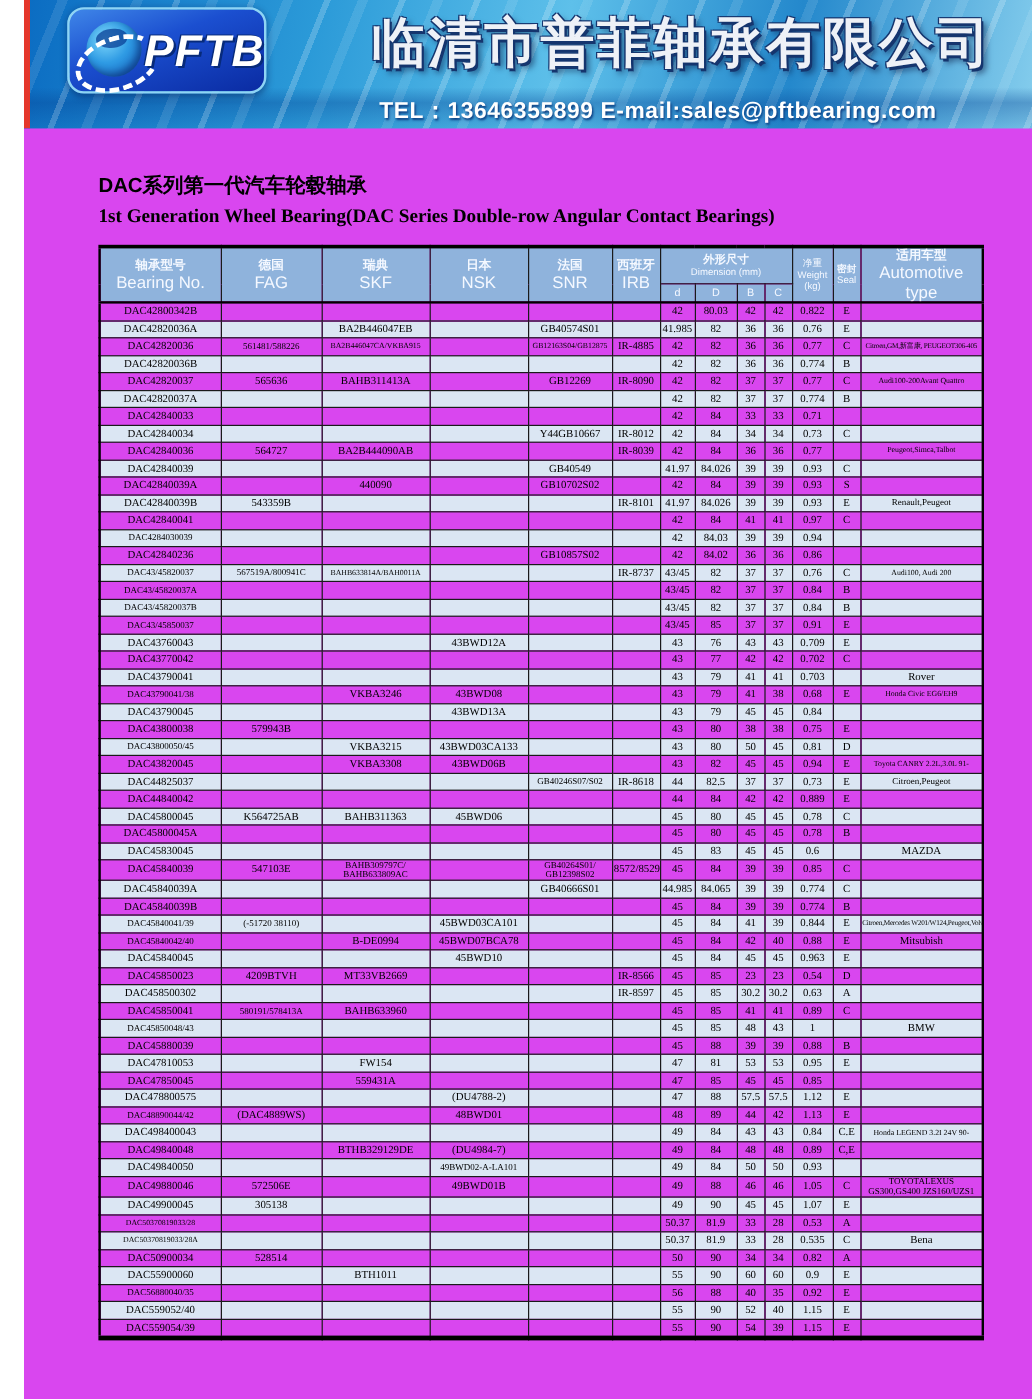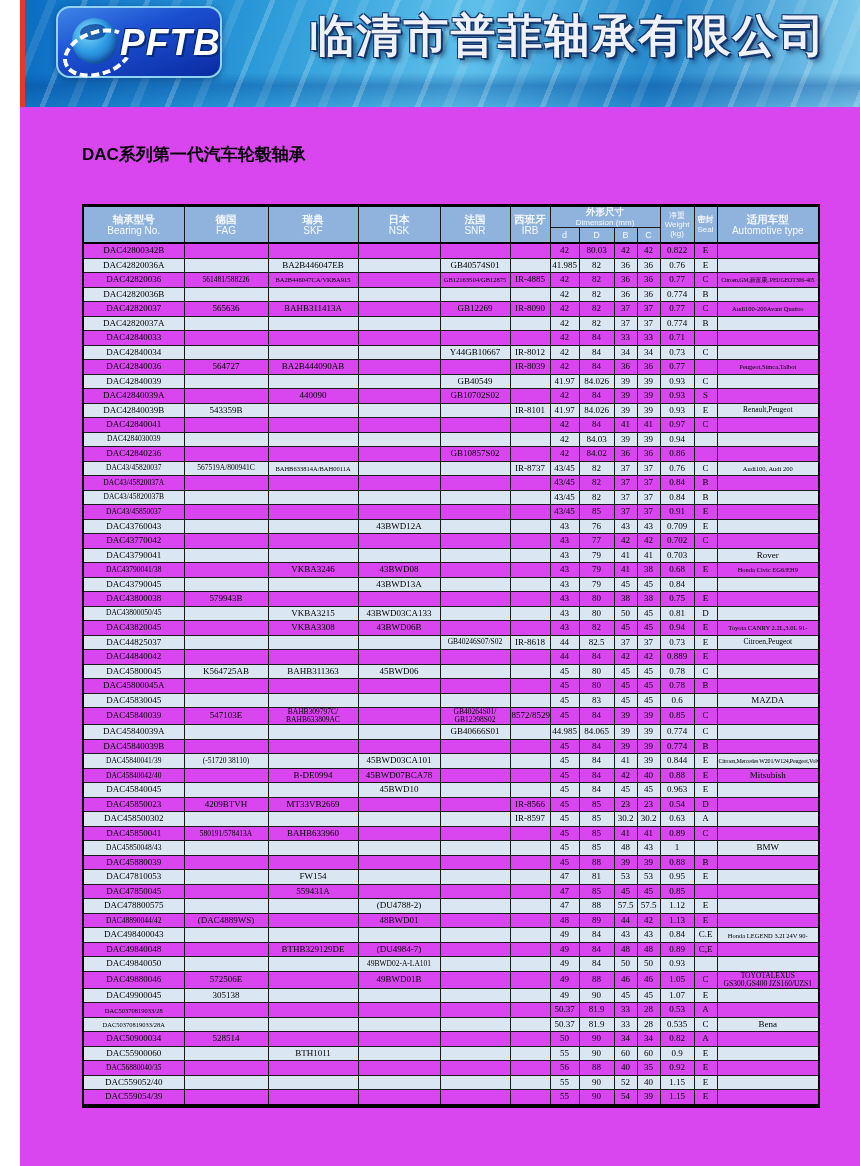--- a/index.html
+++ b/index.html
@@ -44,21 +44,21 @@
   
   .tblwrap{position:absolute;left:62px;top:204px;width:836px;}
   table.tbl{border-collapse:collapse;table-layout:fixed;width:736px;
     border:2px solid #000;border-top:3px solid #000;border-bottom:4px solid #000;}
   .tbl th,.tbl td{border:1px solid #1a1a1a;padding:0 1px;overflow:hidden;}
   .tbl thead th{background:#8fb3dc;color:#f4f8ff;font-weight:normal;
     font-family:"Liberation Sans",sans-serif;line-height:1.15;}
   .tbl thead tr.h1 th{border-bottom-width:1px;}
   .tbl thead{border-bottom:2px solid #000;}
   .hzh{font-size:10.5px;font-weight:bold;display:block;}
-  .hen{font-size:10px;display:block;}
+  .hen{font-size:14px;display:block;}
   .hsm{font-size:8px;display:block;}
   .tbl thead th.dimsub{font-size:9px;height:14px;}
   .tbl td{height:13.5px;font-size:9px;text-align:center;white-space:nowrap;color:#000;line-height:1.08;}
   .tbl tr.alt td{background:#dbe6f3;}
   td.f75{font-size:7.5px;}
   td.f65{font-size:6.5px;}
   td.f58{font-size:6px;letter-spacing:-0.2px;}
   td.wr{white-space:normal;word-break:break-word;}
 </style>
 </head>
@@ -69,23 +69,25 @@
   <div class="banner">
     <div class="edge left"></div>
     <div class="edge right"></div>
     <div class="logo">
       <div class="globe"></div>
       <div class="globe-land"></div>
       <div class="globe-ring"></div>
       <span class="logo-text">PFTB</span>
     </div>
     <div class="company">临清市普菲轴承有限公司</div>
+    <div class="contact">TEL：13646355899  E-mail:sales@pftbearing.com</div>
   </div>
 
   <div class="title-zh">DAC系列第一代汽车轮毂轴承</div>
+  <div class="title-en">1st Generation Wheel Bearing(DAC Series Double-row Angular Contact Bearings)</div>
 
   <div class="tblwrap">
     <table class="tbl">
       <colgroup>
         <col style="width:101px">
           <col style="width:84px">
           <col style="width:90px">
         <col style="width:82px">
           <col style="width:70px">
           <col style="width:40px">

